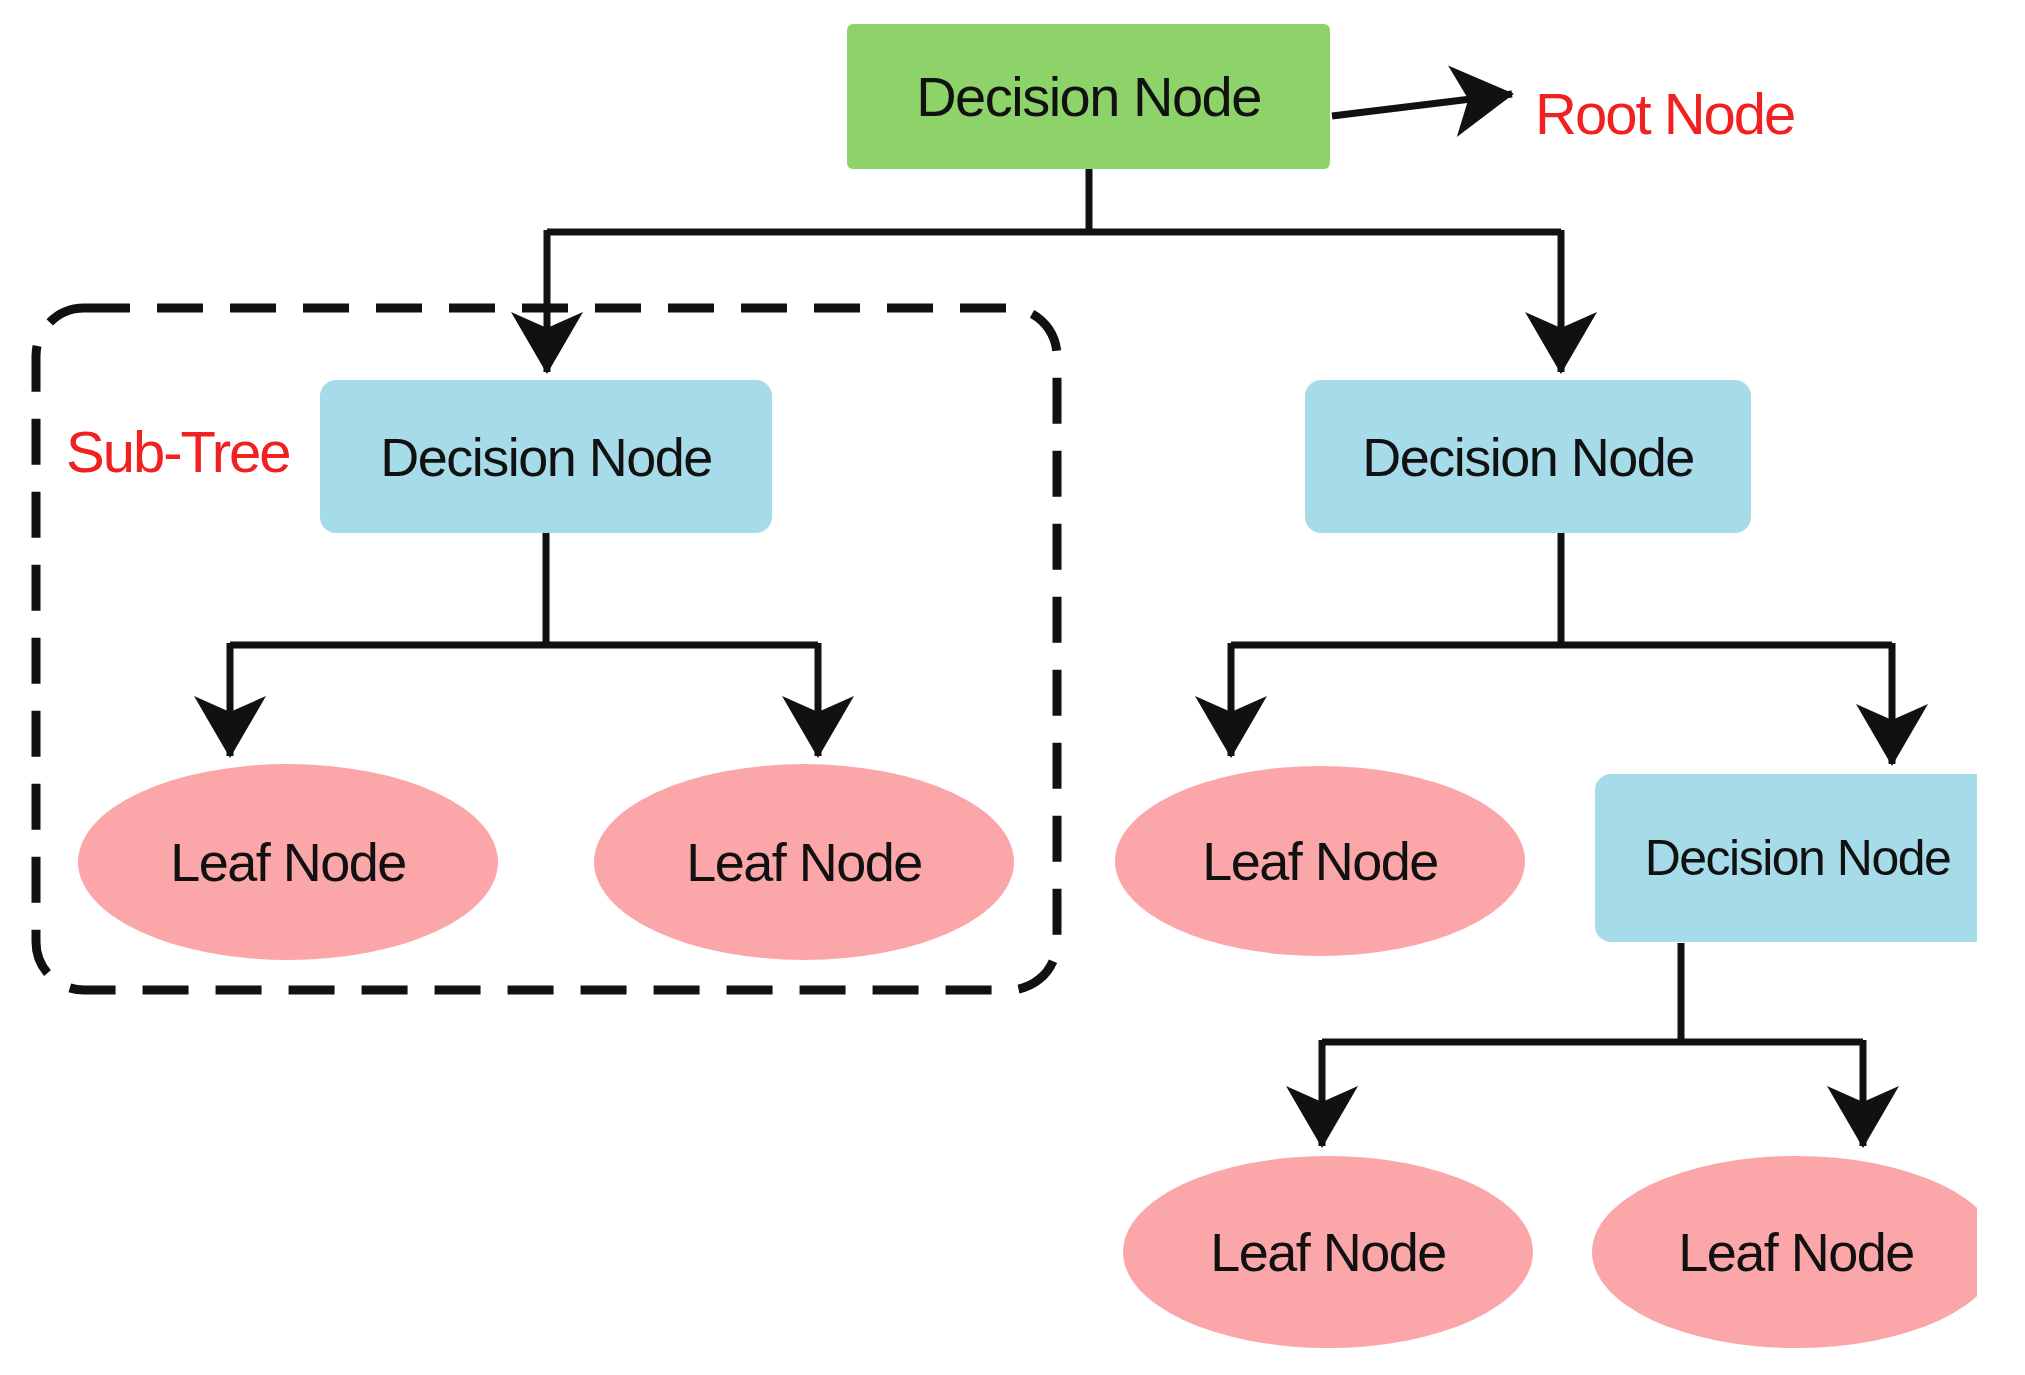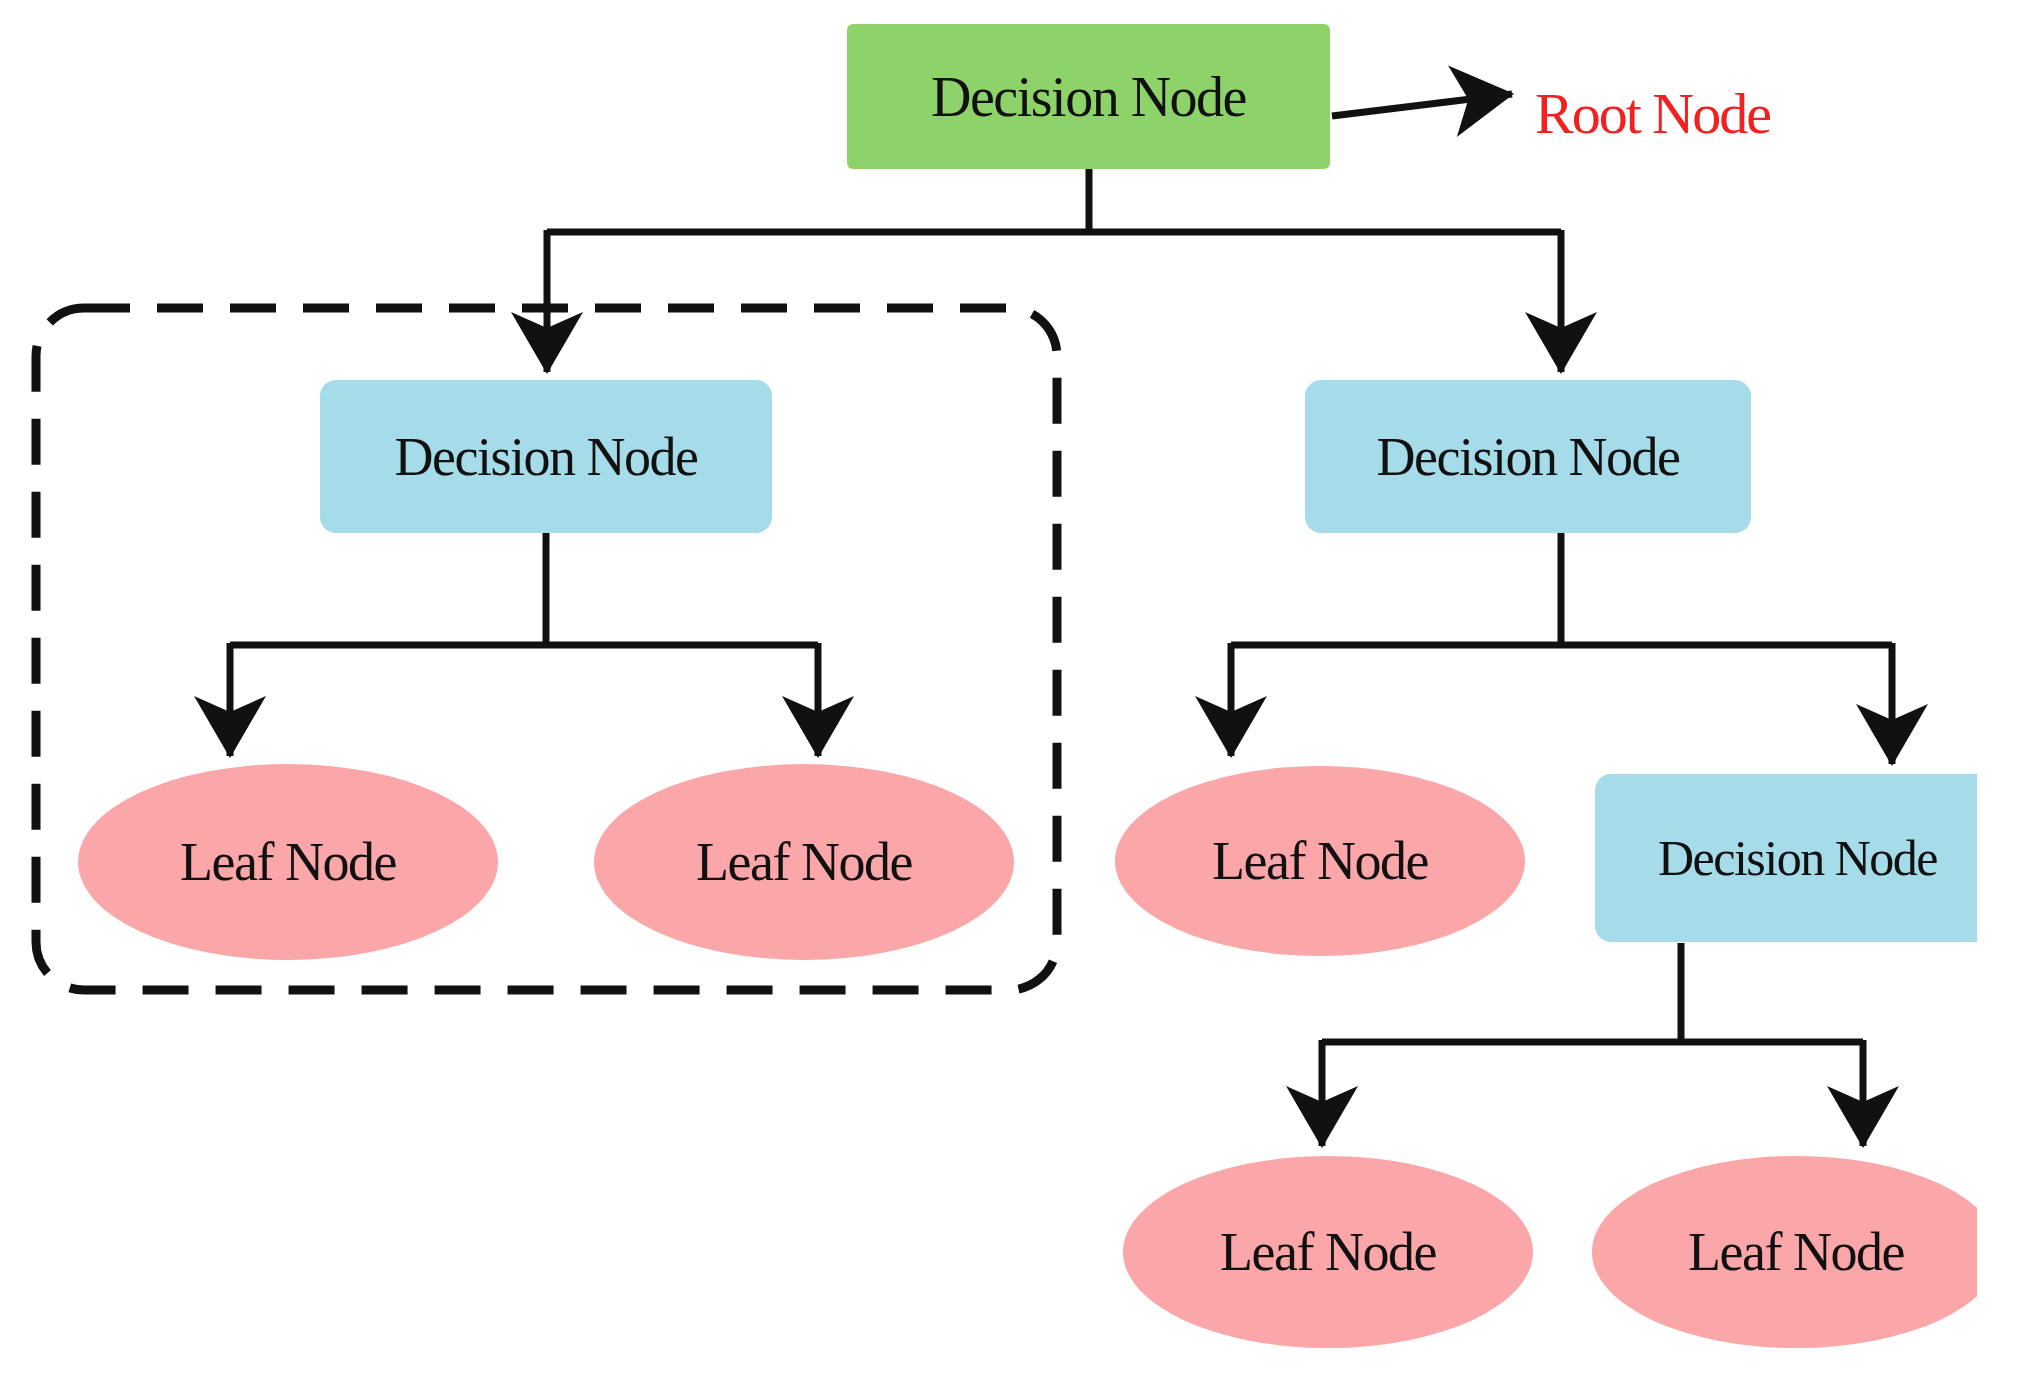--- a/index.html
+++ b/index.html
@@ -1,20 +1,20 @@
 <!DOCTYPE html>
 <html style="--canvas-bg: #FFFFFF; --root-fill: #8DD36A; --decision-fill: #A6DBE9; --leaf-fill: #FBA6A9; --annotation-red: #F12121; --line: #111111; --text: #111111;"><head>
 <meta charset="utf-8">
 <style>
   html,body{margin:0;padding:0;background:#fff;}
   .canvas{
     position:relative;
     width:1977px;height:1375px;
     background:var(--canvas-bg,#fff);
-    font-family:Liberation Serif, serif;
+    font-family:Liberation Sans, sans-serif;
     overflow:hidden;
   }
   svg.connectors{position:absolute;left:0;top:0;width:2025px;height:1375px;}
   svg .ln{stroke:var(--line,#111);stroke-width:7;fill:none;}
   svg .dashed{stroke:var(--line,#111);stroke-width:9;fill:none;stroke-dasharray:46 27;}
   svg marker path{fill:var(--line,#111);}
   .node{
     position:absolute;
     display:flex;align-items:center;justify-content:center;
     color:var(--text,#111);
@@ -59,20 +59,21 @@
 
     <path class="ln" d="M1681,943 V1042 M1322,1042 H1863"></path>
     <line class="ln" x1="1322" y1="1040" x2="1322" y2="1146" marker-end="url(#ah)"></line>
     <line class="ln" x1="1863" y1="1040" x2="1863" y2="1146" marker-end="url(#ah)"></line>
   </svg>
 
   <div class="node root-box" style="left:847px;top:24px;width:483px;height:145px;">Decision Node</div>
 
   <div class="annotation" style="left:1535px;top:66px;">Root Node</div>
 
+  <div class="annotation" style="left:66px;top:404px;">Sub-Tree</div>
 
   <div class="node decision-box" style="left:320px;top:380px;width:452px;height:153px;">Decision Node</div>
 
   <div class="node decision-box" style="left:1305px;top:380px;width:446px;height:153px;">Decision Node</div>
 
   <div class="node decision-box" style="left:1595px;top:774px;width:405px;height:168px;font-size:50px;">Decision Node</div>
 
   <div class="node leaf-ellipse" style="left:78px;top:764px;width:420px;height:196px;">Leaf Node</div>
 
   <div class="node leaf-ellipse" style="left:594px;top:764px;width:420px;height:196px;">Leaf Node</div>

